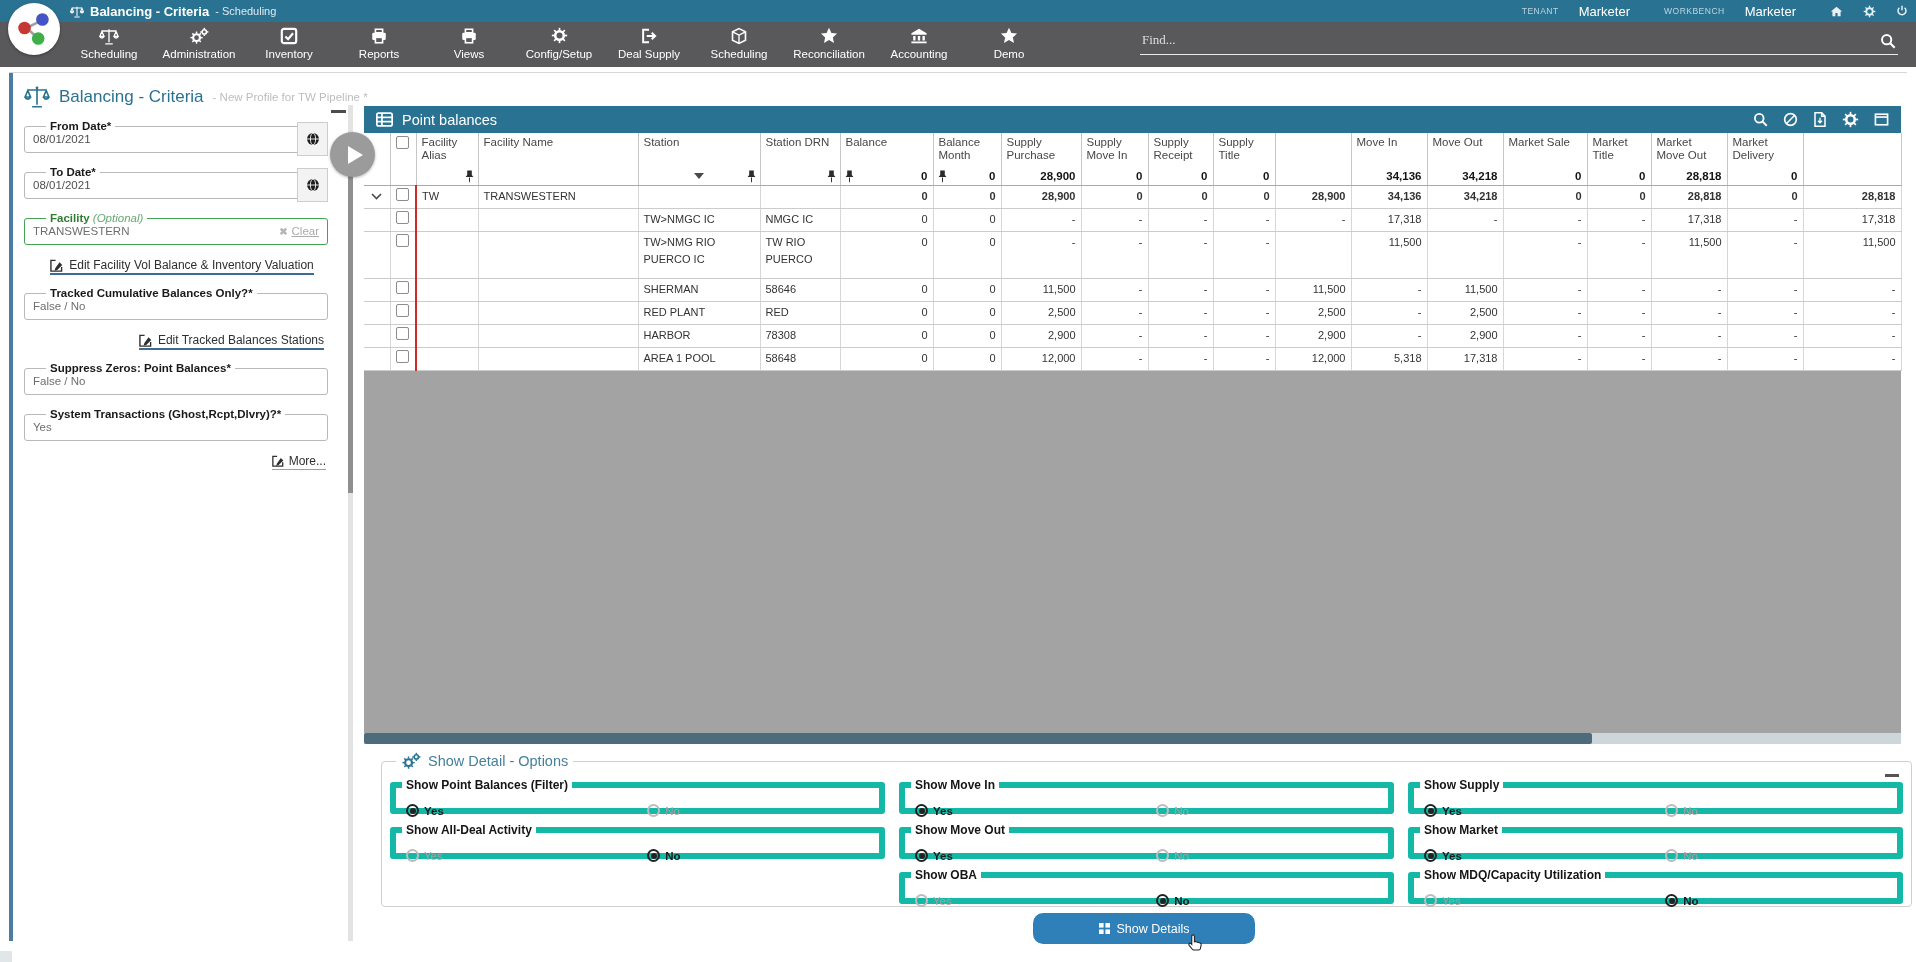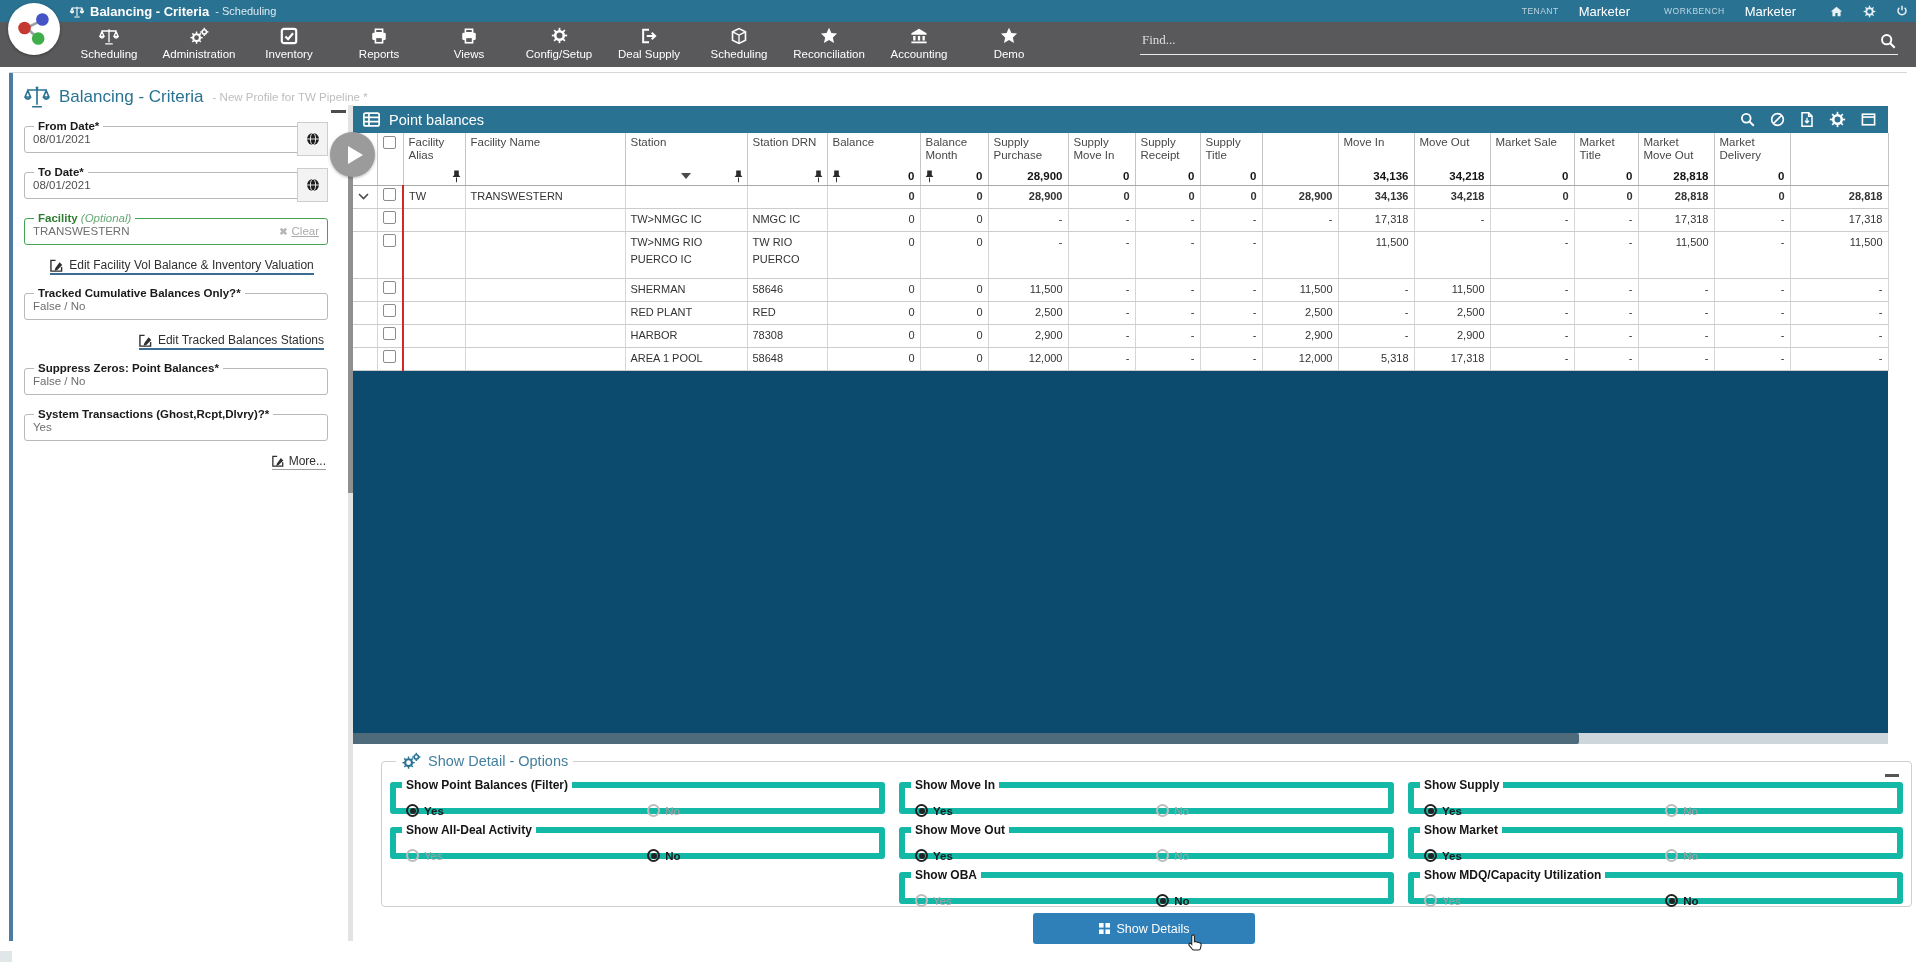--- a/index.html
+++ b/index.html
@@ -31,21 +31,21 @@
   
   .left-panel{position:absolute;left:9px;top:73px;width:339px;height:868px;border-left:4px solid #4d7ca3;
     background:#fff;box-sizing:border-box;padding:12px 6px 0 9px;z-index:5}
   .lp-head{display:flex;align-items:center;gap:9px;margin:0 0 12px 2px;white-space:nowrap;width:max-content}
   .lp-scale{color:#2a7292}
   .lp-title{font-size:17px;color:#2a7292}
   .lp-sub{font-size:11.5px;color:#bdbdbd}
   .lp-dash{position:absolute;left:318px;top:37px;width:15px;height:3px;background:#4c4c4c;cursor:pointer}
   .lp-fs{position:relative;width:304px;border:1px solid #b9b9b9;border-radius:3px;margin:0 0 13px 2px;
     padding:0 6px 5px;min-height:24px;box-sizing:border-box}
-  .lp-fs legend{font-size:11.5px;font-weight:bold;color:#191919;padding:0 4px;margin-left:3px;white-space:nowrap}
+  .lp-fs legend{font-size:11.5px;font-weight:bold;color:#191919;padding:0 4px;margin-left:15px;white-space:nowrap}
   .f-value{font-size:11.5px;color:#6e6e6e;line-height:15px;padding-left:2px}
   .f-date{color:#4f4f4f}
   .globe-btn{position:absolute;right:-1px;top:-10px;width:31px;height:34px;background:#f3f3f3;
     border:1px solid #cdcdcd;display:flex;align-items:center;justify-content:center;cursor:pointer;color:#1e1e1e;padding:0}
   .facility{border-color:#43a253}
   .facility legend .fac-name{color:#2e7d32}
   .fac-opt{font-style:italic;color:#66a877;font-weight:normal}
   .frow{display:flex;align-items:center;padding-right:2px}
   .clear-link{margin-left:auto;font-size:11.5px;color:#ababab;cursor:pointer;display:flex;gap:4px;align-items:center}
   .clear-link .lbl{text-decoration:underline}
@@ -55,21 +55,21 @@
   .edit-link.right{margin:2px 18px 12px auto}
   .more-link{display:flex;align-items:center;gap:5px;width:max-content;font-size:12px;color:#2f2f2f;
     margin:4px 16px 0 auto;cursor:pointer;border-bottom:1px solid #9f9f9f;padding-bottom:1px}
   
   .splitter{position:absolute;left:348px;top:105px;width:5px;height:836px;background:#e3e3e3;z-index:6;cursor:col-resize}
   .splitter-thumb{position:absolute;left:0;top:28px;width:5px;height:360px;background:#8f8f8f}
   .play-btn{position:absolute;left:330px;top:132px;width:45px;height:45px;border-radius:50%;background:#9b9b9b;
     z-index:20;display:flex;align-items:center;justify-content:center;cursor:pointer;box-shadow:0 1px 3px rgba(0,0,0,.3);border:none}
   .play-tri{width:0;height:0;border-left:15px solid #fff;border-top:9px solid transparent;border-bottom:9px solid transparent;margin-left:5px}
   
-  .pb-panel{position:absolute;left:351px;top:106px;width:1537px;height:638px;background:#0c4a6e}
+  .pb-panel{position:absolute;left:364px;top:106px;width:1537px;height:638px;background:#a3a3a3}
   .pb-header{position:absolute;left:0;top:0;width:100%;height:27px;background:#2a7292;color:#fff;
     display:flex;align-items:center;box-sizing:border-box;padding:0 12px;gap:9px}
   .pb-title{font-size:14.5px}
   .pb-tools{margin-left:auto;display:flex;gap:15px;align-items:center}
   .pb-tool{cursor:pointer;color:#fff}
   #pb-table{position:absolute;left:0;top:27px;width:1537px;border-collapse:collapse;table-layout:fixed}
   #pb-table th{position:relative;padding:3px 5px;vertical-align:top;text-align:left;font-weight:normal;
     font-size:11.5px;color:#474747;border-right:1px solid #c6c6c6;border-bottom:1px solid #a9a9a9;
     background:#fff;overflow:hidden;box-sizing:border-box}
   #pb-table thead tr{height:52px}
@@ -117,21 +117,21 @@
   .opt-fs{position:relative;border:6px solid #14b8a6;border-radius:3px;margin:0;height:36px;box-sizing:border-box;padding:0}
   .opt-fs legend{font-size:12px;font-weight:bold;color:#151515;margin-left:6px;padding:0 4px;white-space:nowrap}
   .opt-choice{position:absolute;left:10px;top:12px;font-size:11.5px;color:#a3a3a3;display:flex;align-items:center;gap:5px;cursor:pointer}
   .opt-choice.opt-no{left:52%}
   .opt-choice .radio{width:9px;height:9px;border-radius:50%;border:2px solid #bcbcbc;position:relative;display:inline-block}
   .opt-choice.sel{color:#1a1a1a;font-weight:bold}
   .opt-choice.sel .radio{border-color:#222}
   .opt-choice.sel .radio::after{content:"";position:absolute;inset:1.5px;background:#222;border-radius:50%}
   
   .show-details{position:absolute;left:1033px;top:913px;width:222px;height:31px;background:#2f7fb9;color:#fff;
-    border:none;border-radius:3px;font-size:12.5px;font-family:"Liberation Sans",sans-serif;cursor:pointer;
+    border:none;border-radius:10px;font-size:12.5px;font-family:"Liberation Sans",sans-serif;cursor:pointer;
     display:flex;align-items:center;justify-content:center;gap:7px}
   .cursor{position:absolute;left:1186px;top:932px;z-index:70;pointer-events:none}
   .corner-chip{position:absolute;left:0;top:951px;width:12px;height:11px;background:#e1e6e9}
 </style>
 </head>
 <body>
 
 <div class="titlebar">
   <div class="tb-left">
     <span>

